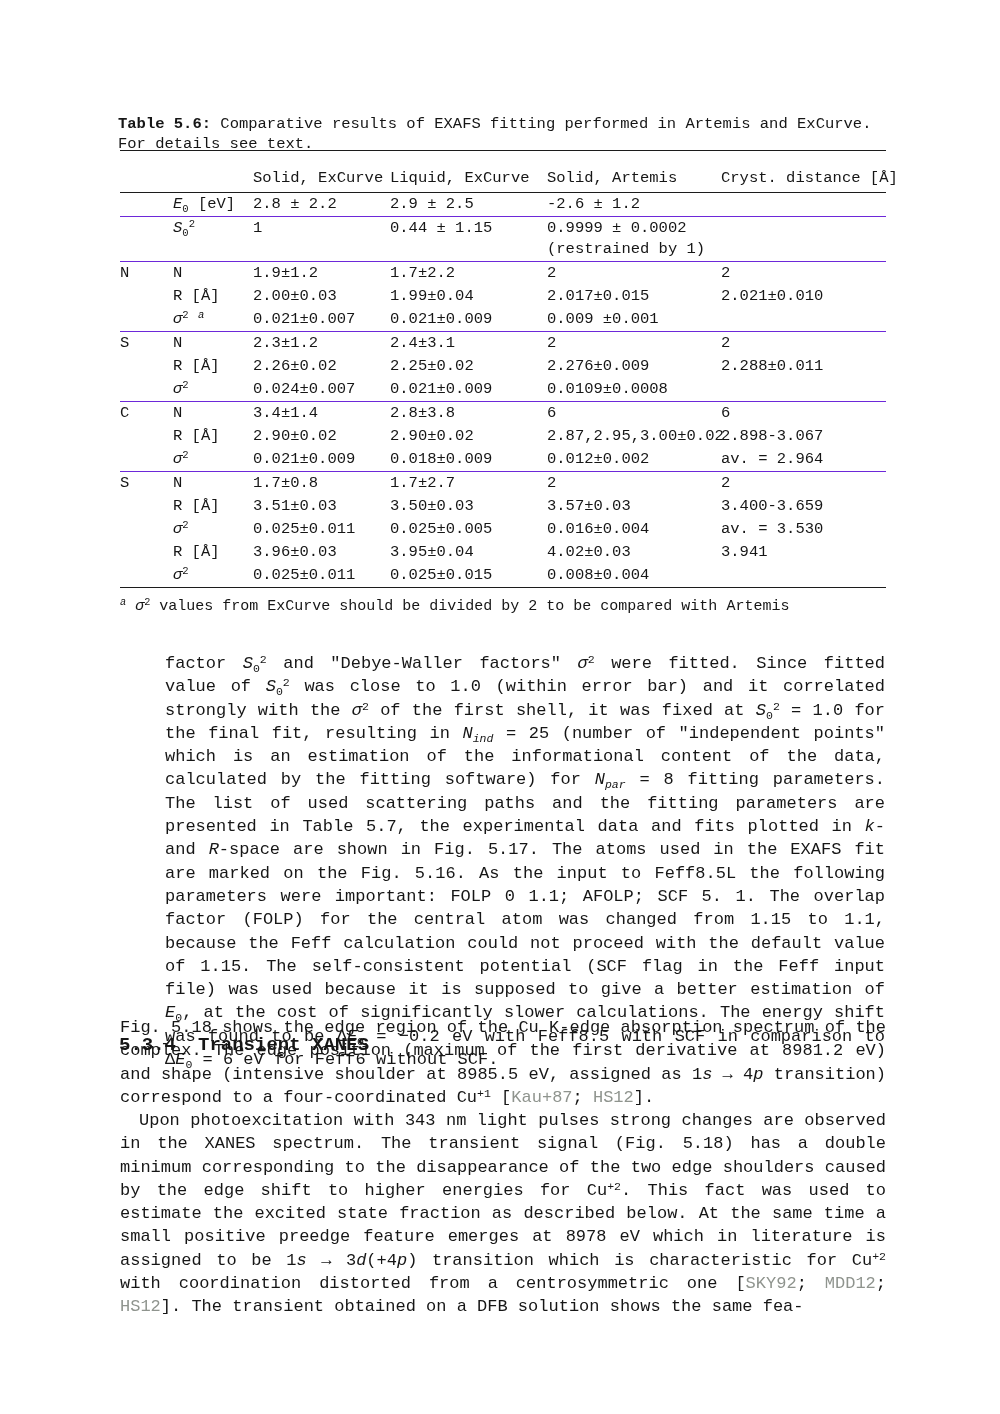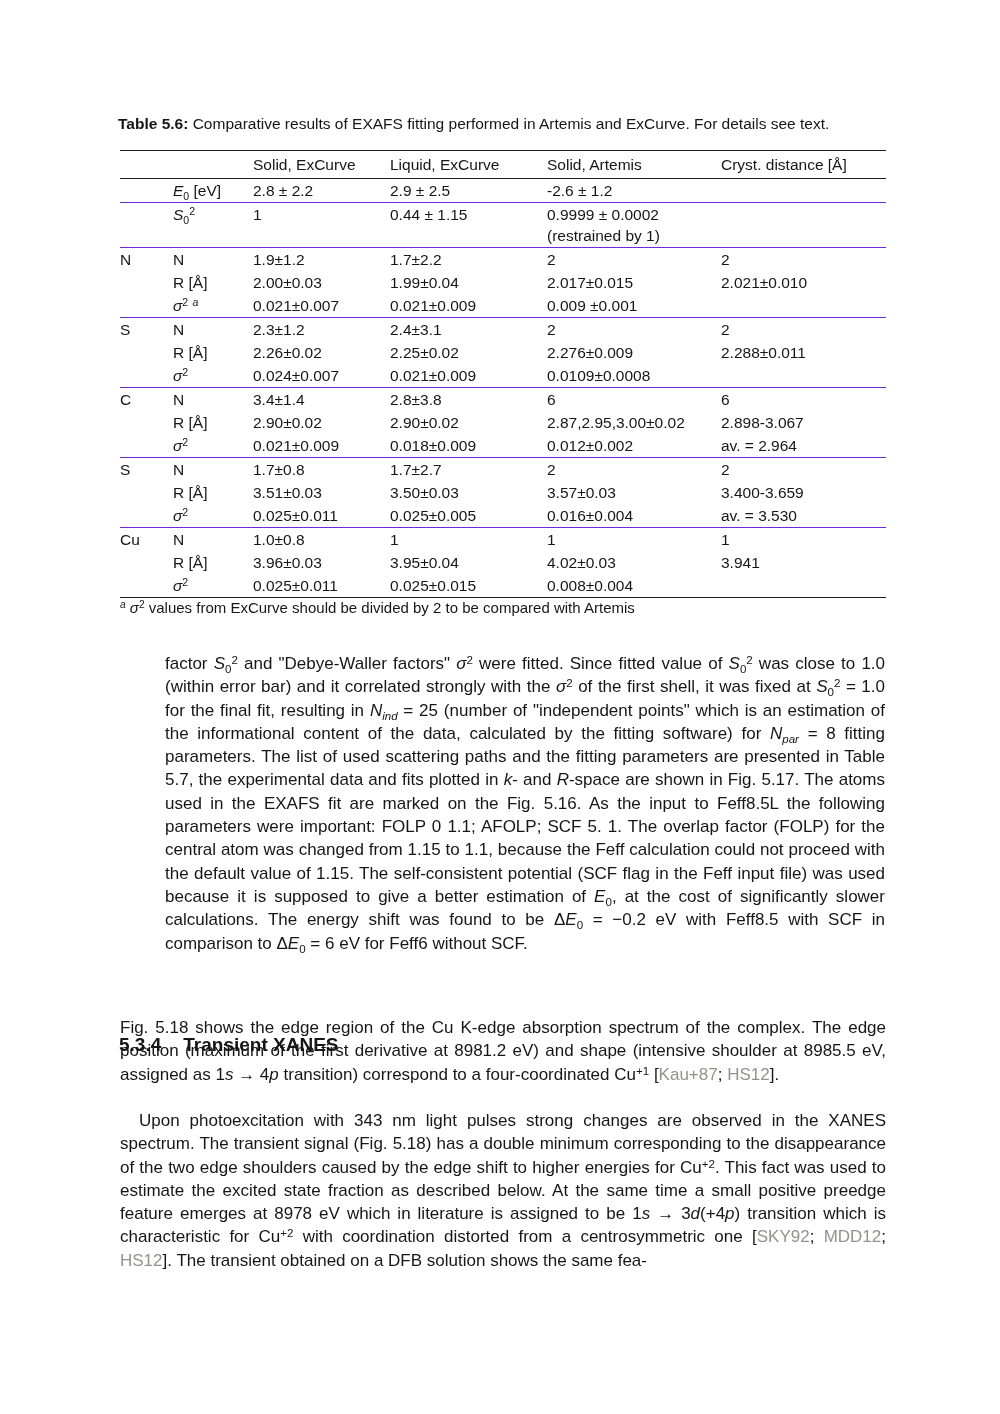--- a/index.html
+++ b/index.html
@@ -1,36 +1,36 @@
 <!DOCTYPE html>
 <html style="--cite: #8f948e;"><head>
 <meta charset="utf-8">
 <style>
   html,body{margin:0;padding:0;background:#fff;}
   .page{
     position:relative;width:1000px;height:1324px;background:#ffffff;
-    font-family:Liberation Sans, sans-serif;color:#161616;overflow:hidden;
+    font-family:Liberation Mono, monospace;color:#161616;overflow:hidden;
   }
   
   .caption{position:absolute;left:118px;top:114px;width:770px;font-size:15.5px;line-height:20px;}
   .caption .cap-label{font-weight:bold;}
   
   .tablewrap{position:absolute;left:120px;top:150px;width:766px;}
   table.tbl{border-collapse:collapse;table-layout:fixed;width:766px;font-size:15.5px;}
   table.tbl th,table.tbl td{
     text-align:left;font-weight:normal;vertical-align:top;
     padding:1px 2px 1px 0;line-height:21px;white-space:nowrap;overflow:visible;
   }
-  table.tbl th{border-top:1.5px solid #1c1c1c;border-bottom:1px solid #1c1c1c;padding-top:3px;padding-bottom:3px;}
+  table.tbl th{border-top:1.5px solid #1c1c1c;border-bottom:1px solid #1c1c1c;padding-top:17px;padding-bottom:3px;}
   table.tbl tr.rt td{border-top:1px solid #6d28d9;}
   table.tbl tbody tr:last-child td{border-bottom:1.5px solid #1c1c1c;}
   sup,sub{font-size:68%;line-height:0;}
   sub{vertical-align:-0.35em;}
   sup{vertical-align:0.45em;}
-  .footnote{margin-top:0;font-size:15px;line-height:20px;}
+  .footnote{margin-top:9px;font-size:15px;line-height:20px;}
   
   .para{font-size:17px;line-height:23.3px;text-align:justify;}
   .p-fit{position:absolute;left:165px;top:652px;width:720px;}
   .heading{position:absolute;left:119px;top:1034px;font-size:19px;font-weight:bold;}
   .heading .sec-num{margin-right:22px;}
   .p-x1{position:absolute;left:120px;top:1016px;width:766px;}
   .p-x2{position:absolute;left:120px;top:1109px;width:766px;text-indent:19px;}
   .pagenum{position:absolute;left:0;top:1295px;width:1000px;text-align:right;font-size:12px;margin-left:45px;}
   .cite{color:var(--cite,#8f948e);margin-top:6px;}
   i{font-style:italic;}
@@ -172,28 +172,20 @@
           <td>3.400-3.659</td>
         </tr>
           <tr>
           <td class="c0"></td>
           <td class="c1"><i>σ</i><sup>2</sup></td>
           <td>0.025±0.011</td>
           <td>0.025±0.005</td>
           <td>0.016±0.004</td>
           <td>av. = 3.530</td>
         </tr>
-          <tr class="rt">
-          <td class="c0">Cu</td>
-          <td class="c1">N</td>
-          <td>1.0±0.8</td>
-          <td>1</td>
-          <td>1</td>
-          <td>1</td>
-        </tr>
           <tr>
           <td class="c0"></td>
           <td class="c1">R [Å]</td>
           <td>3.96±0.03</td>
           <td>3.95±0.04</td>
           <td>4.02±0.03</td>
           <td>3.941</td>
         </tr>
           <tr>
           <td class="c0"></td>

